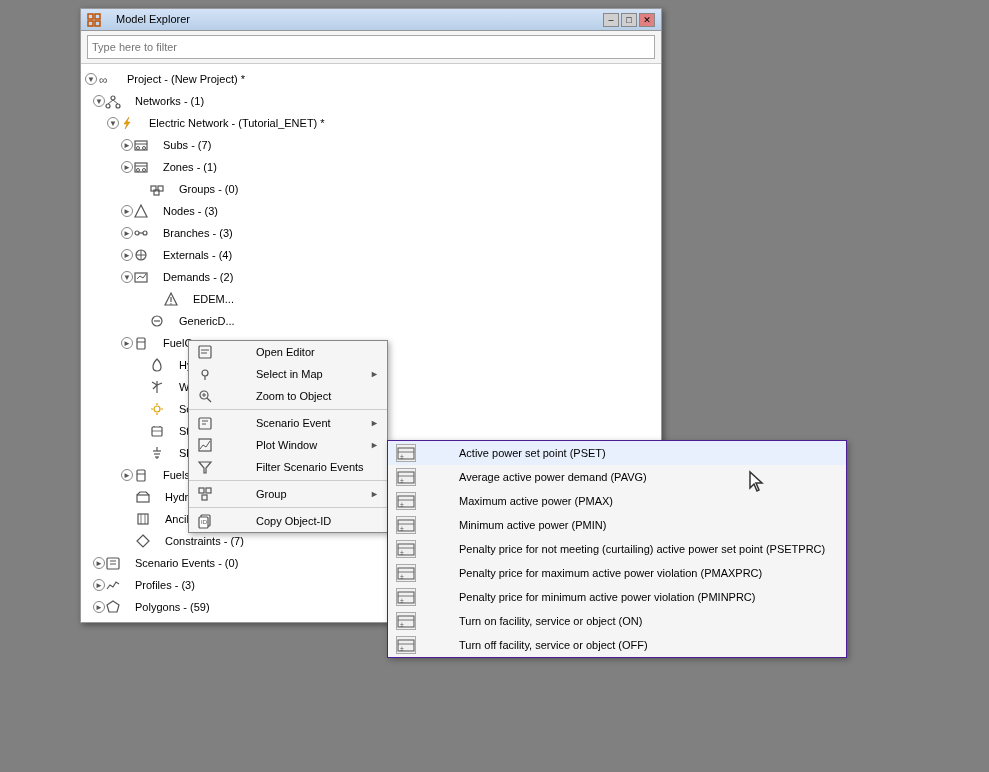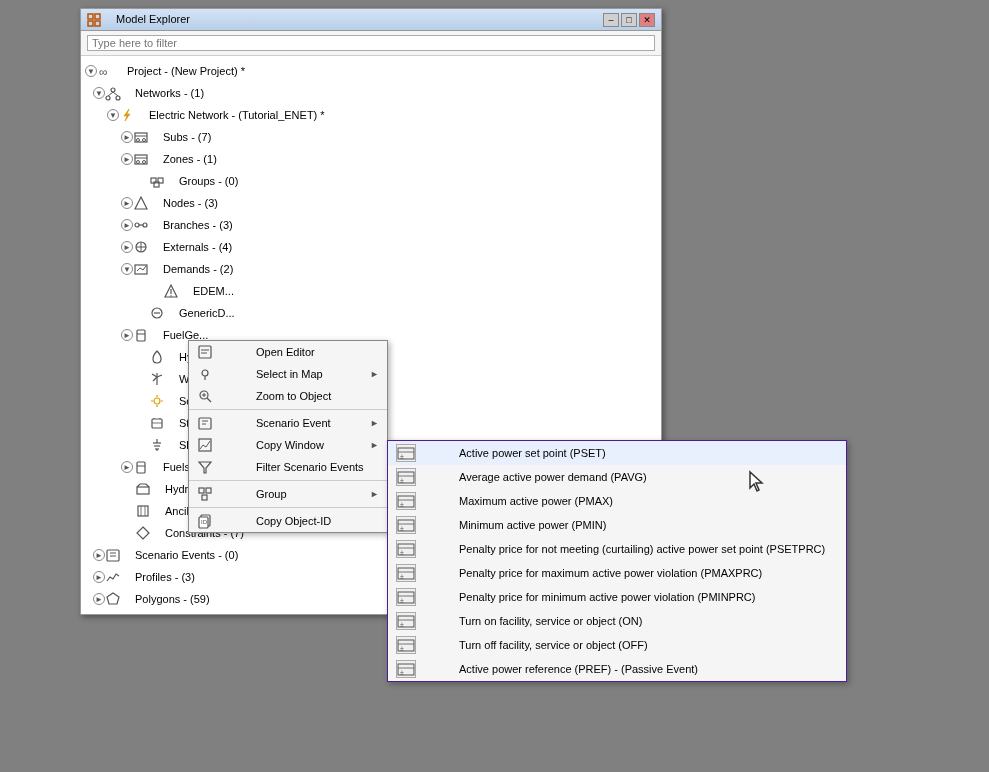--- a/index.html
+++ b/index.html
@@ -70,21 +70,21 @@
     }
 
     .filter-bar {
       padding: 4px 6px;
       background: #f5f5f5;
       border-bottom: 1px solid #ccc;
     }
 
     .filter-input {
       width: 100%;
-      height: 16px;
+      height: 24px;
       border: 1px solid #aaa;
       padding: 0 4px;
       font-size: 11px;
       color: #888;
       background: white;
     }
 
     .tree-area {
       background: white;
       padding: 4px 2px;
@@ -616,21 +616,21 @@
     <span class="ctx-arrow">►</span>
   </div>
 
   <div class="ctx-item">
     <span class="ctx-icon">
       <svg width="16" height="16">
           <rect x="2" y="2" width="12" height="12" fill="none" stroke="#555" stroke-width="1.2"></rect>
           <polyline points="3,12 6,8 9,10 13,4" fill="none" stroke="#555" stroke-width="1"></polyline>
         </svg>
     </span>
-    <span class="ctx-label">Copy Window</span>
+    <span class="ctx-label">Plot Window</span>
     <span class="ctx-arrow">►</span>
   </div>
 
   <div class="ctx-item">
     <span class="ctx-icon">
       <svg width="16" height="16">
           <polygon points="2,3 14,3 9,9 9,14 7,14 7,9" fill="none" stroke="#555" stroke-width="1.2"></polygon>
         </svg>
     </span>
     <span class="ctx-label">Filter Scenario Events</span>
@@ -759,30 +759,20 @@
     <span class="scenario-icon-box">
       <svg width="18" height="16">
           <rect x="1" y="3" width="16" height="11" fill="none" stroke="#555" stroke-width="1"></rect>
           <line x1="1" y1="7" x2="17" y2="7" stroke="#555" stroke-width="0.8"></line>
           <text x="3" y="14" font-size="7" fill="#555">±</text>
         </svg>
     </span>
     <span class="ctx-label">Turn off facility, service or object (OFF)</span>
   </div>
 
-  <div class="ctx-item">
-    <span class="scenario-icon-box">
-      <svg width="18" height="16">
-          <rect x="1" y="3" width="16" height="11" fill="none" stroke="#555" stroke-width="1"></rect>
-          <line x1="1" y1="7" x2="17" y2="7" stroke="#555" stroke-width="0.8"></line>
-          <text x="3" y="14" font-size="7" fill="#555">±</text>
-        </svg>
-    </span>
-    <span class="ctx-label">Active power reference (PREF) - (Passive Event)</span>
-  </div>
 
 </div>
 
 <div class="cursor-icon">
   <svg width="20" height="24" viewBox="0 0 20 24">
     <polygon points="2,2 2,18 6,14 9,21 11,20 8,13 14,13" fill="white" stroke="#333" stroke-width="1.5"></polygon>
   </svg>
 </div>
 
 </body></html>

